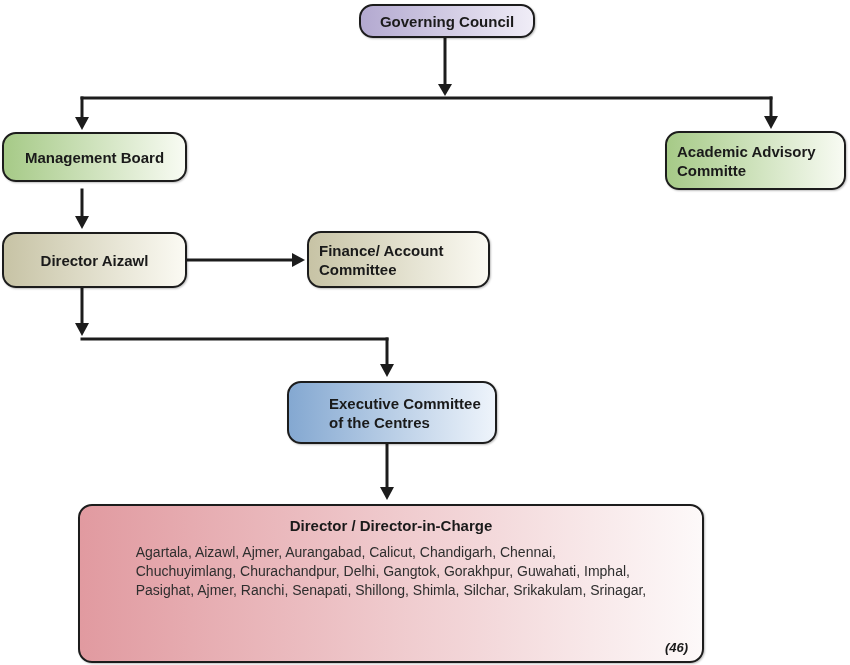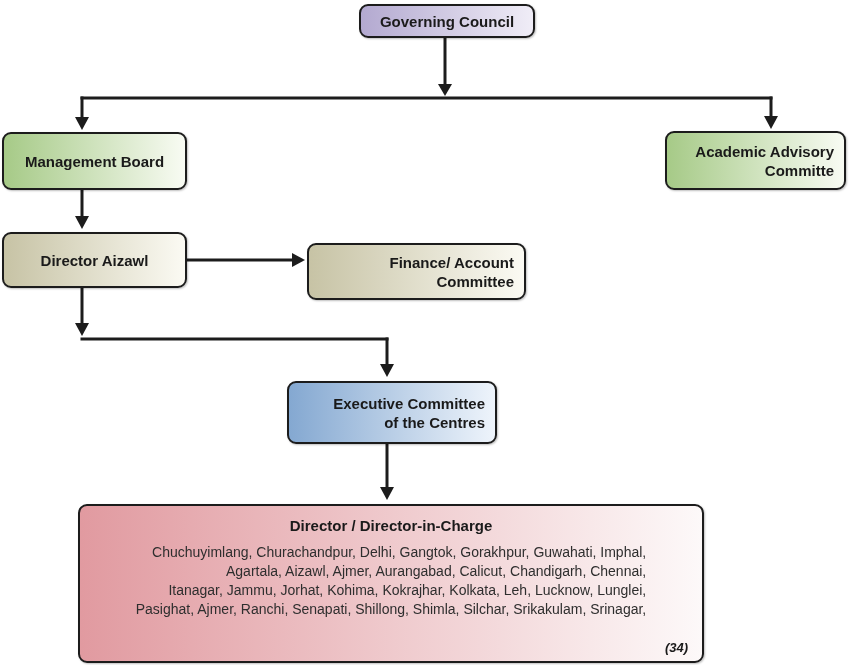--- a/index.html
+++ b/index.html
@@ -6,31 +6,31 @@
   body{
     width:850px;height:665px;position:relative;background:#ffffff;
     font-family:"Liberation Sans", sans-serif;color:#1a1a1a;overflow:hidden;
   }
   .stage{position:absolute;inset:0;}
   svg.connectors{position:absolute;left:0;top:0;width:850px;height:665px;}
   .c-line{stroke:#1c1c1c;stroke-width:3;stroke-linecap:square;}
   .c-head{fill:#1c1c1c;stroke:none;}
   .node{
     position:absolute;box-sizing:border-box;
-    border:2px solid #1c1c1c;border-radius:9px;
+    border:2px solid #1c1c1c;border-radius:14px;
     display:flex;align-items:center;justify-content:center;
-    text-align:right;font-weight:bold;font-size:15px;line-height:19px;
+    text-align:left;font-weight:bold;font-size:15px;line-height:19px;
     padding:4px 10px;
     box-shadow:1px 1px 2px rgba(0,0,0,0.25);
   }
   #n-governing{left:359px;top:4px;width:176px;height:34px;}
-  #n-management{left:2px;top:132px;width:185px;height:58px;}
+  #n-management{left:2px;top:132px;width:185px;height:50px;}
   #n-academic{left:665px;top:131px;width:181px;height:59px;}
   #n-dirgen{left:2px;top:232px;width:185px;height:56px;}
-  #n-finance{left:307px;top:231px;width:219px;height:57px;margin-top:12px;}
+  #n-finance{left:307px;top:231px;width:183px;height:57px;}
   #n-executive{left:287px;top:381px;width:210px;height:63px;}
   #n-director{
     left:78px;top:504px;width:626px;height:159px;
     flex-direction:column;justify-content:flex-start;
     font-weight:normal;padding:10px 12px 6px 12px;
   }
   .dir-title{font-weight:bold;font-size:15px;margin-bottom:8px;}
   .dir-lines{font-size:14px;line-height:19px;color:#2e2e2e;}
   .dir-count{
     position:absolute;right:14px;bottom:4px;
@@ -92,21 +92,20 @@
     <span>Finance/ Account Committee</span>
   </div>
 
   <div class="node" id="n-executive" style="background: linear-gradient(to right, rgb(132, 168, 209), rgb(238, 244, 251)); padding-left: 40px;">
     <span>Executive Committee of the Centres</span>
   </div>
 
   <div class="node" id="n-director" style="background: linear-gradient(to right, rgb(225, 154, 160), rgb(253, 249, 249));">
     <div class="dir-title">Director / Director-in-Charge</div>
     <div class="dir-lines">
+      <div>Agartala, Aizawl, Ajmer, Aurangabad, Calicut, Chandigarh, Chennai,</div>
       <div>Chuchuyimlang, Churachandpur, Delhi, Gangtok, Gorakhpur, Guwahati, Imphal,</div>
-      <div>Agartala, Aizawl, Ajmer, Aurangabad, Calicut, Chandigarh, Chennai,</div>
-      <div>Itanagar, Jammu, Jorhat, Kohima, Kokrajhar, Kolkata, Leh, Lucknow, Lunglei,</div>
       <div>Pasighat, Ajmer, Ranchi, Senapati, Shillong, Shimla, Silchar, Srikakulam, Srinagar,</div>
     </div>
-    <div class="dir-count">(34)</div>
+    <div class="dir-count">(46)</div>
   </div>
 
 </div>
 
 </body></html>

